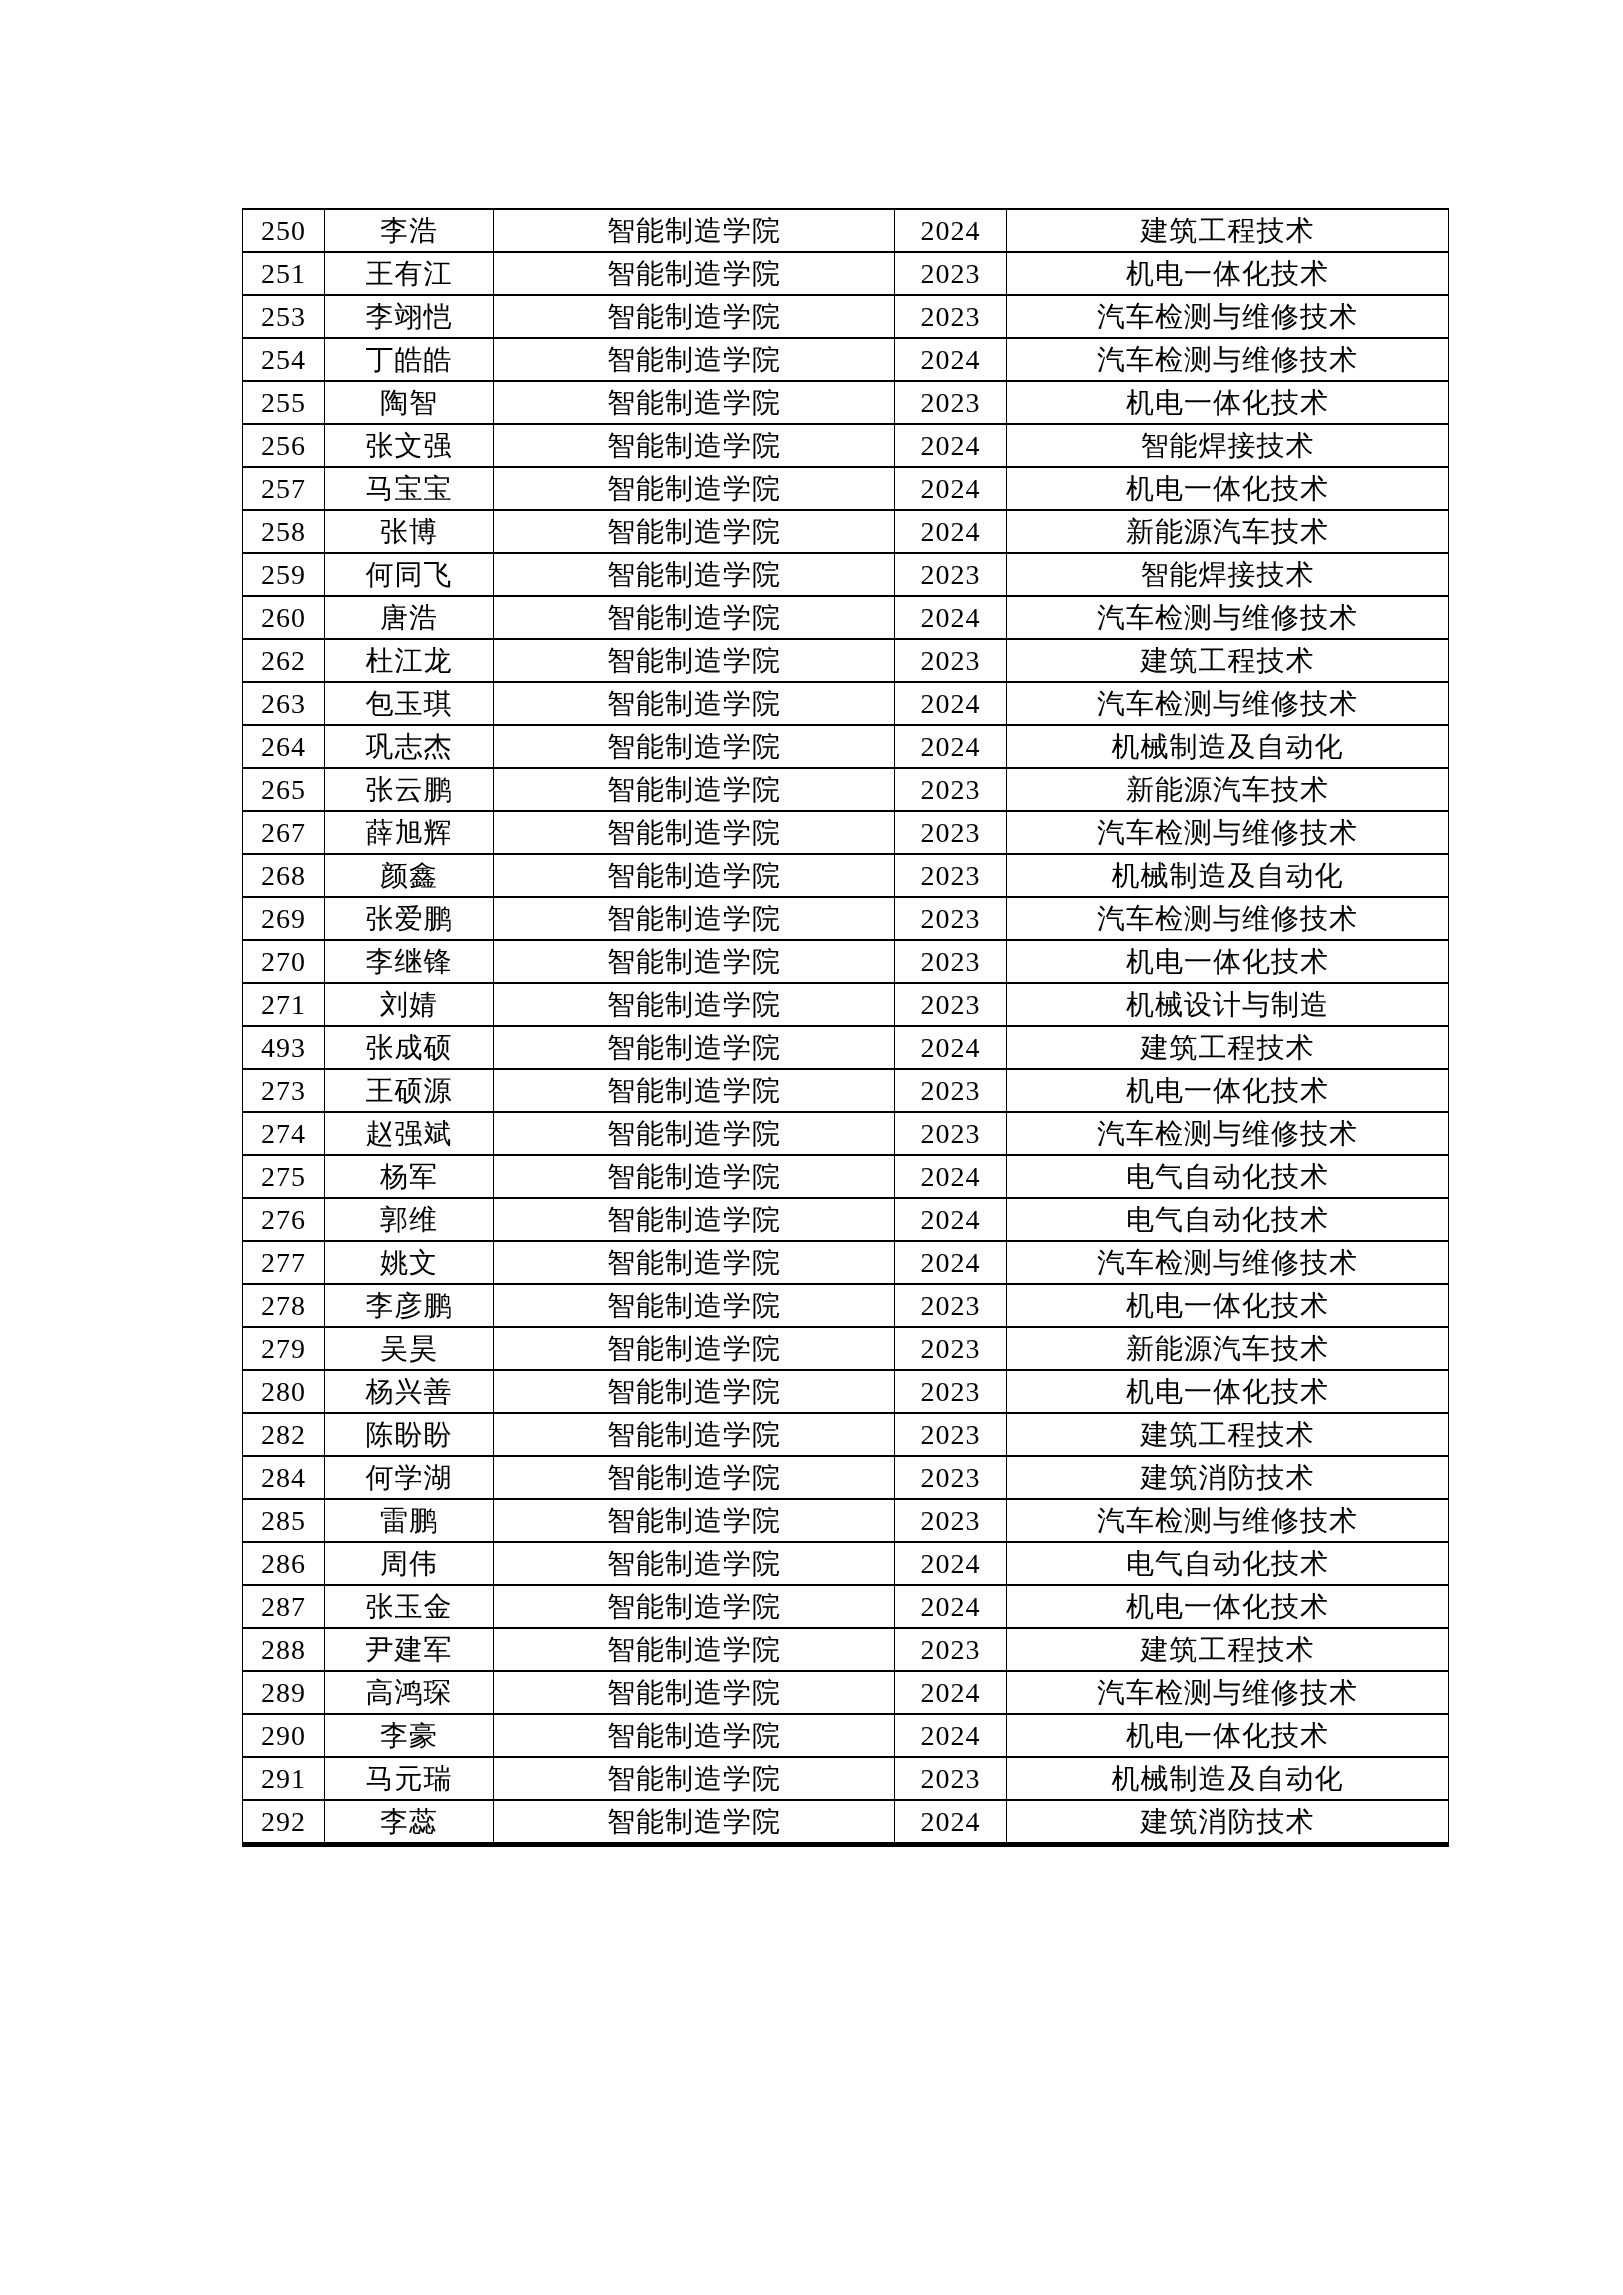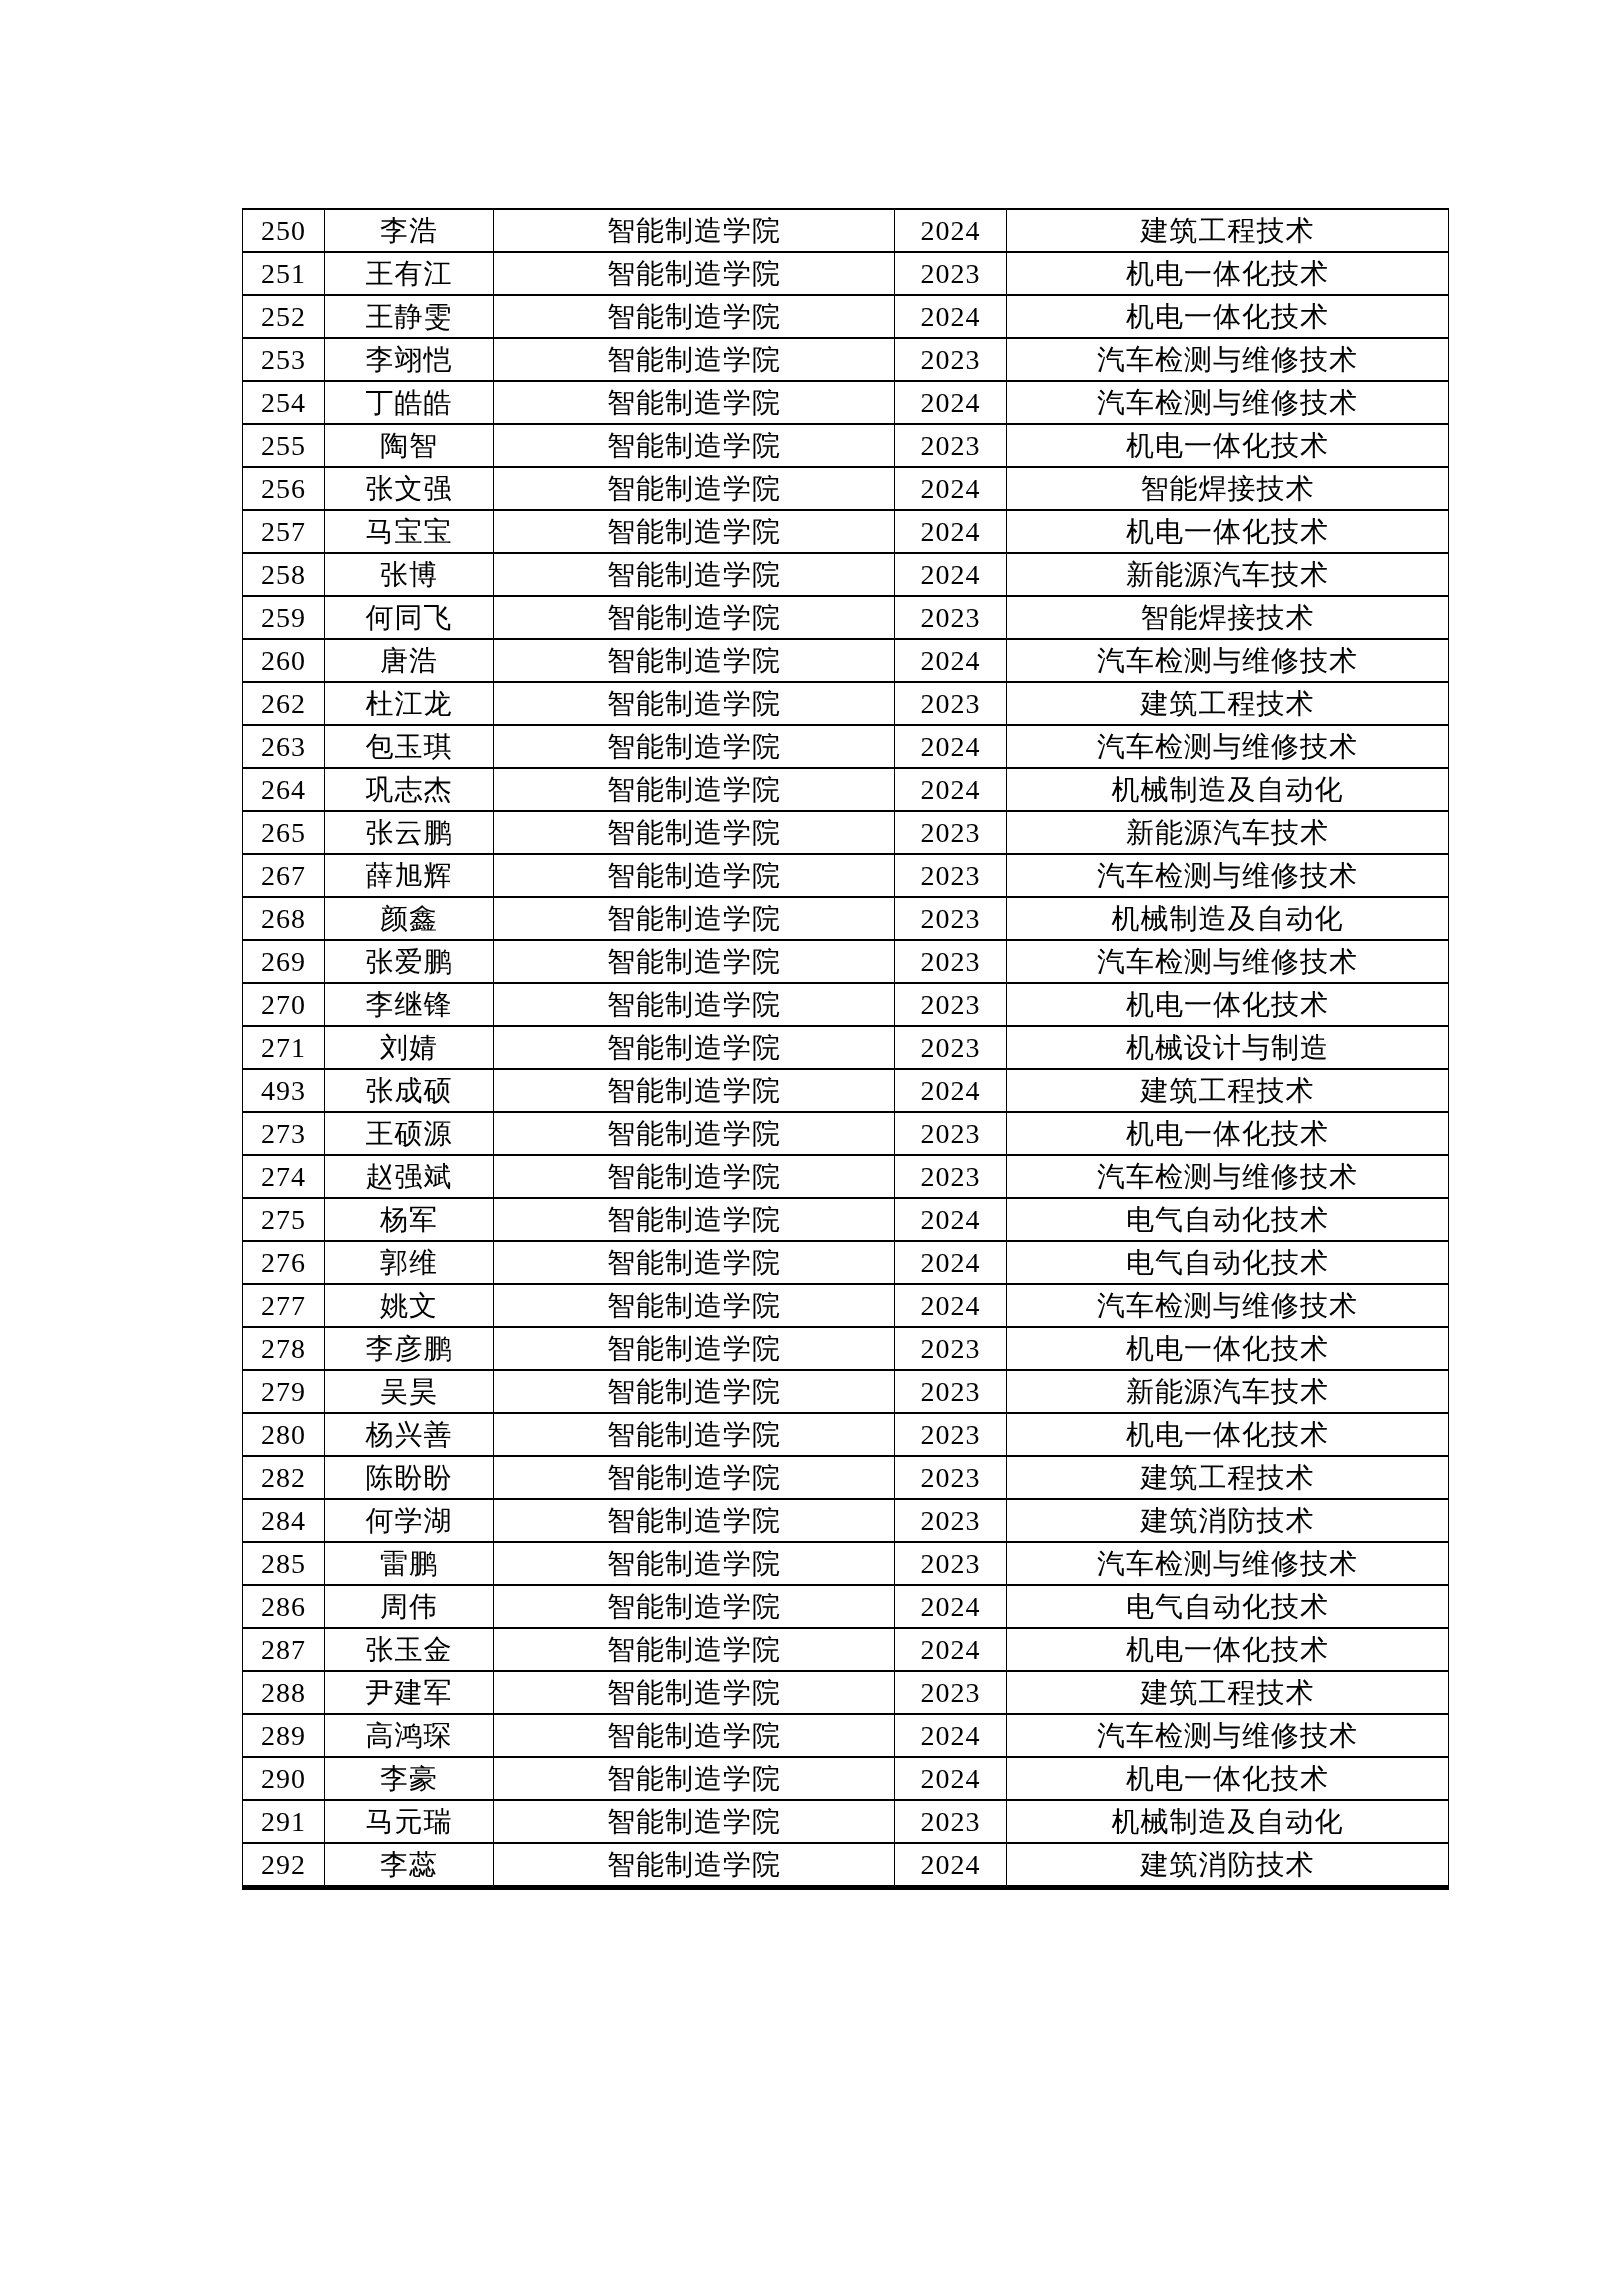--- a/index.html
+++ b/index.html
@@ -75,27 +75,20 @@
           <td>建筑工程技术</td>
         </tr>
         <tr>
           <td>251</td>
           <td>王有江</td>
           <td>智能制造学院</td>
           <td>2023</td>
           <td>机电一体化技术</td>
         </tr>
         <tr>
-          <td>252</td>
-          <td>王静雯</td>
-          <td>智能制造学院</td>
-          <td>2024</td>
-          <td>机电一体化技术</td>
-        </tr>
-        <tr>
           <td>253</td>
           <td>李翊恺</td>
           <td>智能制造学院</td>
           <td>2023</td>
           <td>汽车检测与维修技术</td>
         </tr>
         <tr>
           <td>254</td>
           <td>丁皓皓</td>
           <td>智能制造学院</td>

